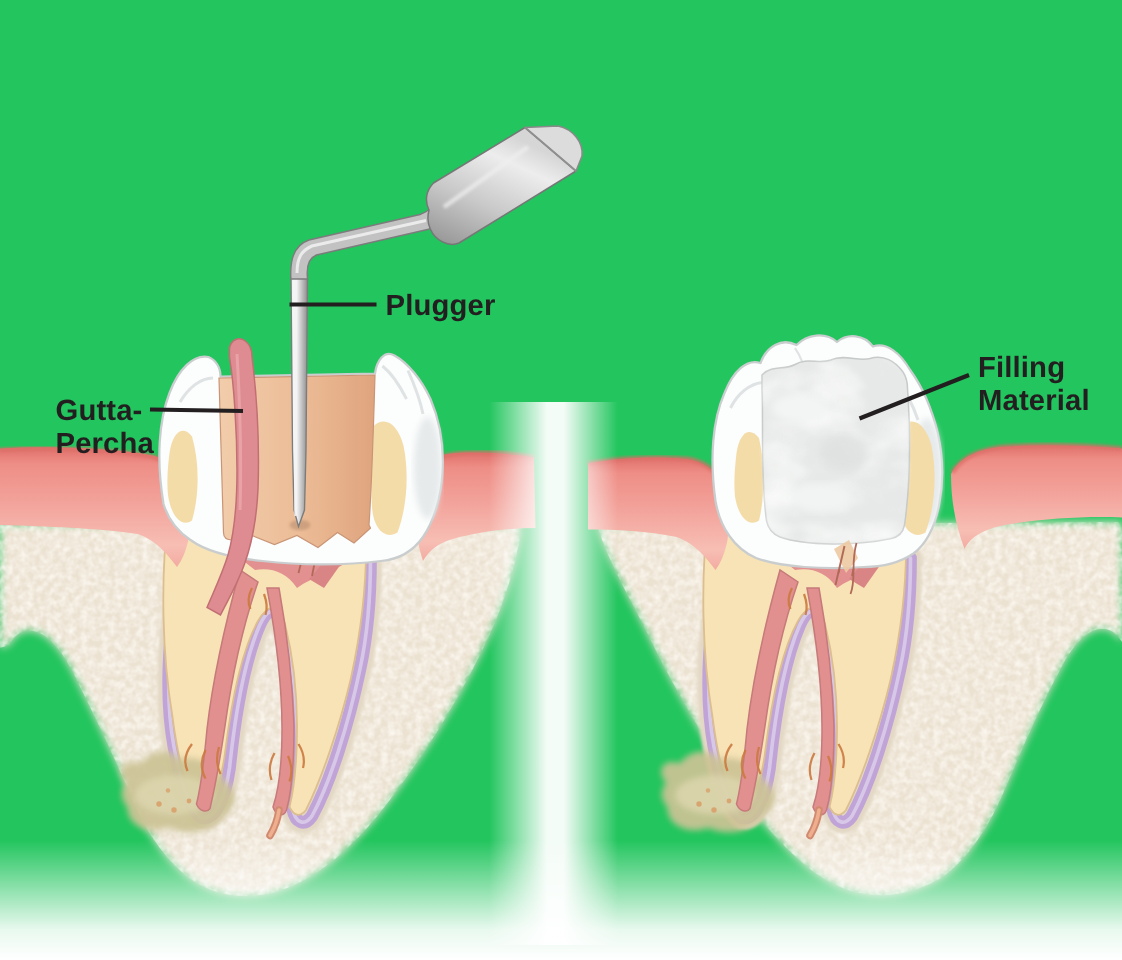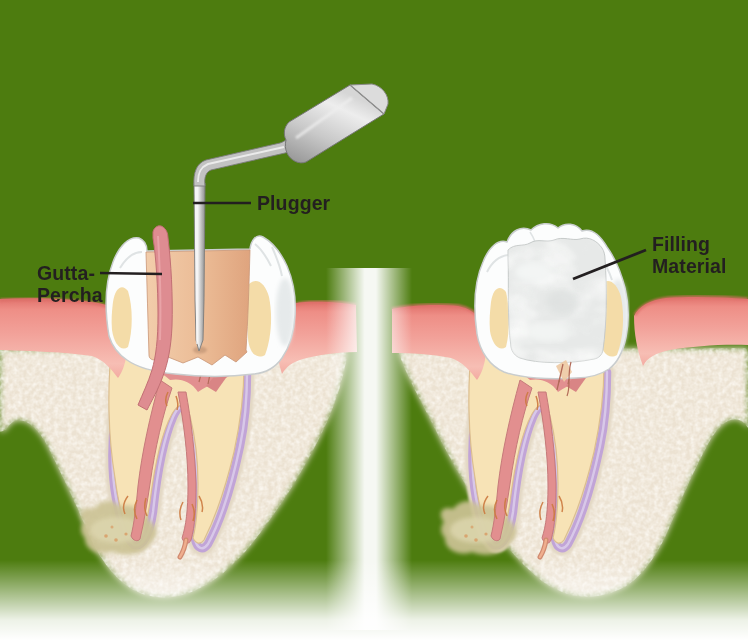--- a/index.html
+++ b/index.html
@@ -1,16 +1,16 @@
 <!DOCTYPE html>
 <html><head>
 <meta charset="utf-8">
 <style>
   html,body{margin:0;padding:0;background:#ffffff;}
-  .stage{position:relative;width:748px;height:640px;background:#4d7c0f;overflow:hidden;
+  .stage{position:relative;width:748px;height:640px;background:#22c55e;overflow:hidden;
          font-family:"Liberation Sans", sans-serif;}
   svg{display:block;}
   text.lbl{font-family:"Liberation Sans", sans-serif;font-size:19.5px;font-weight:600;
            fill:#231f20;letter-spacing:.1px;}
 </style>
 </head>
 <body>
 
 <div class="stage">
 <svg width="748" height="640" viewBox="0 0 748 640">

